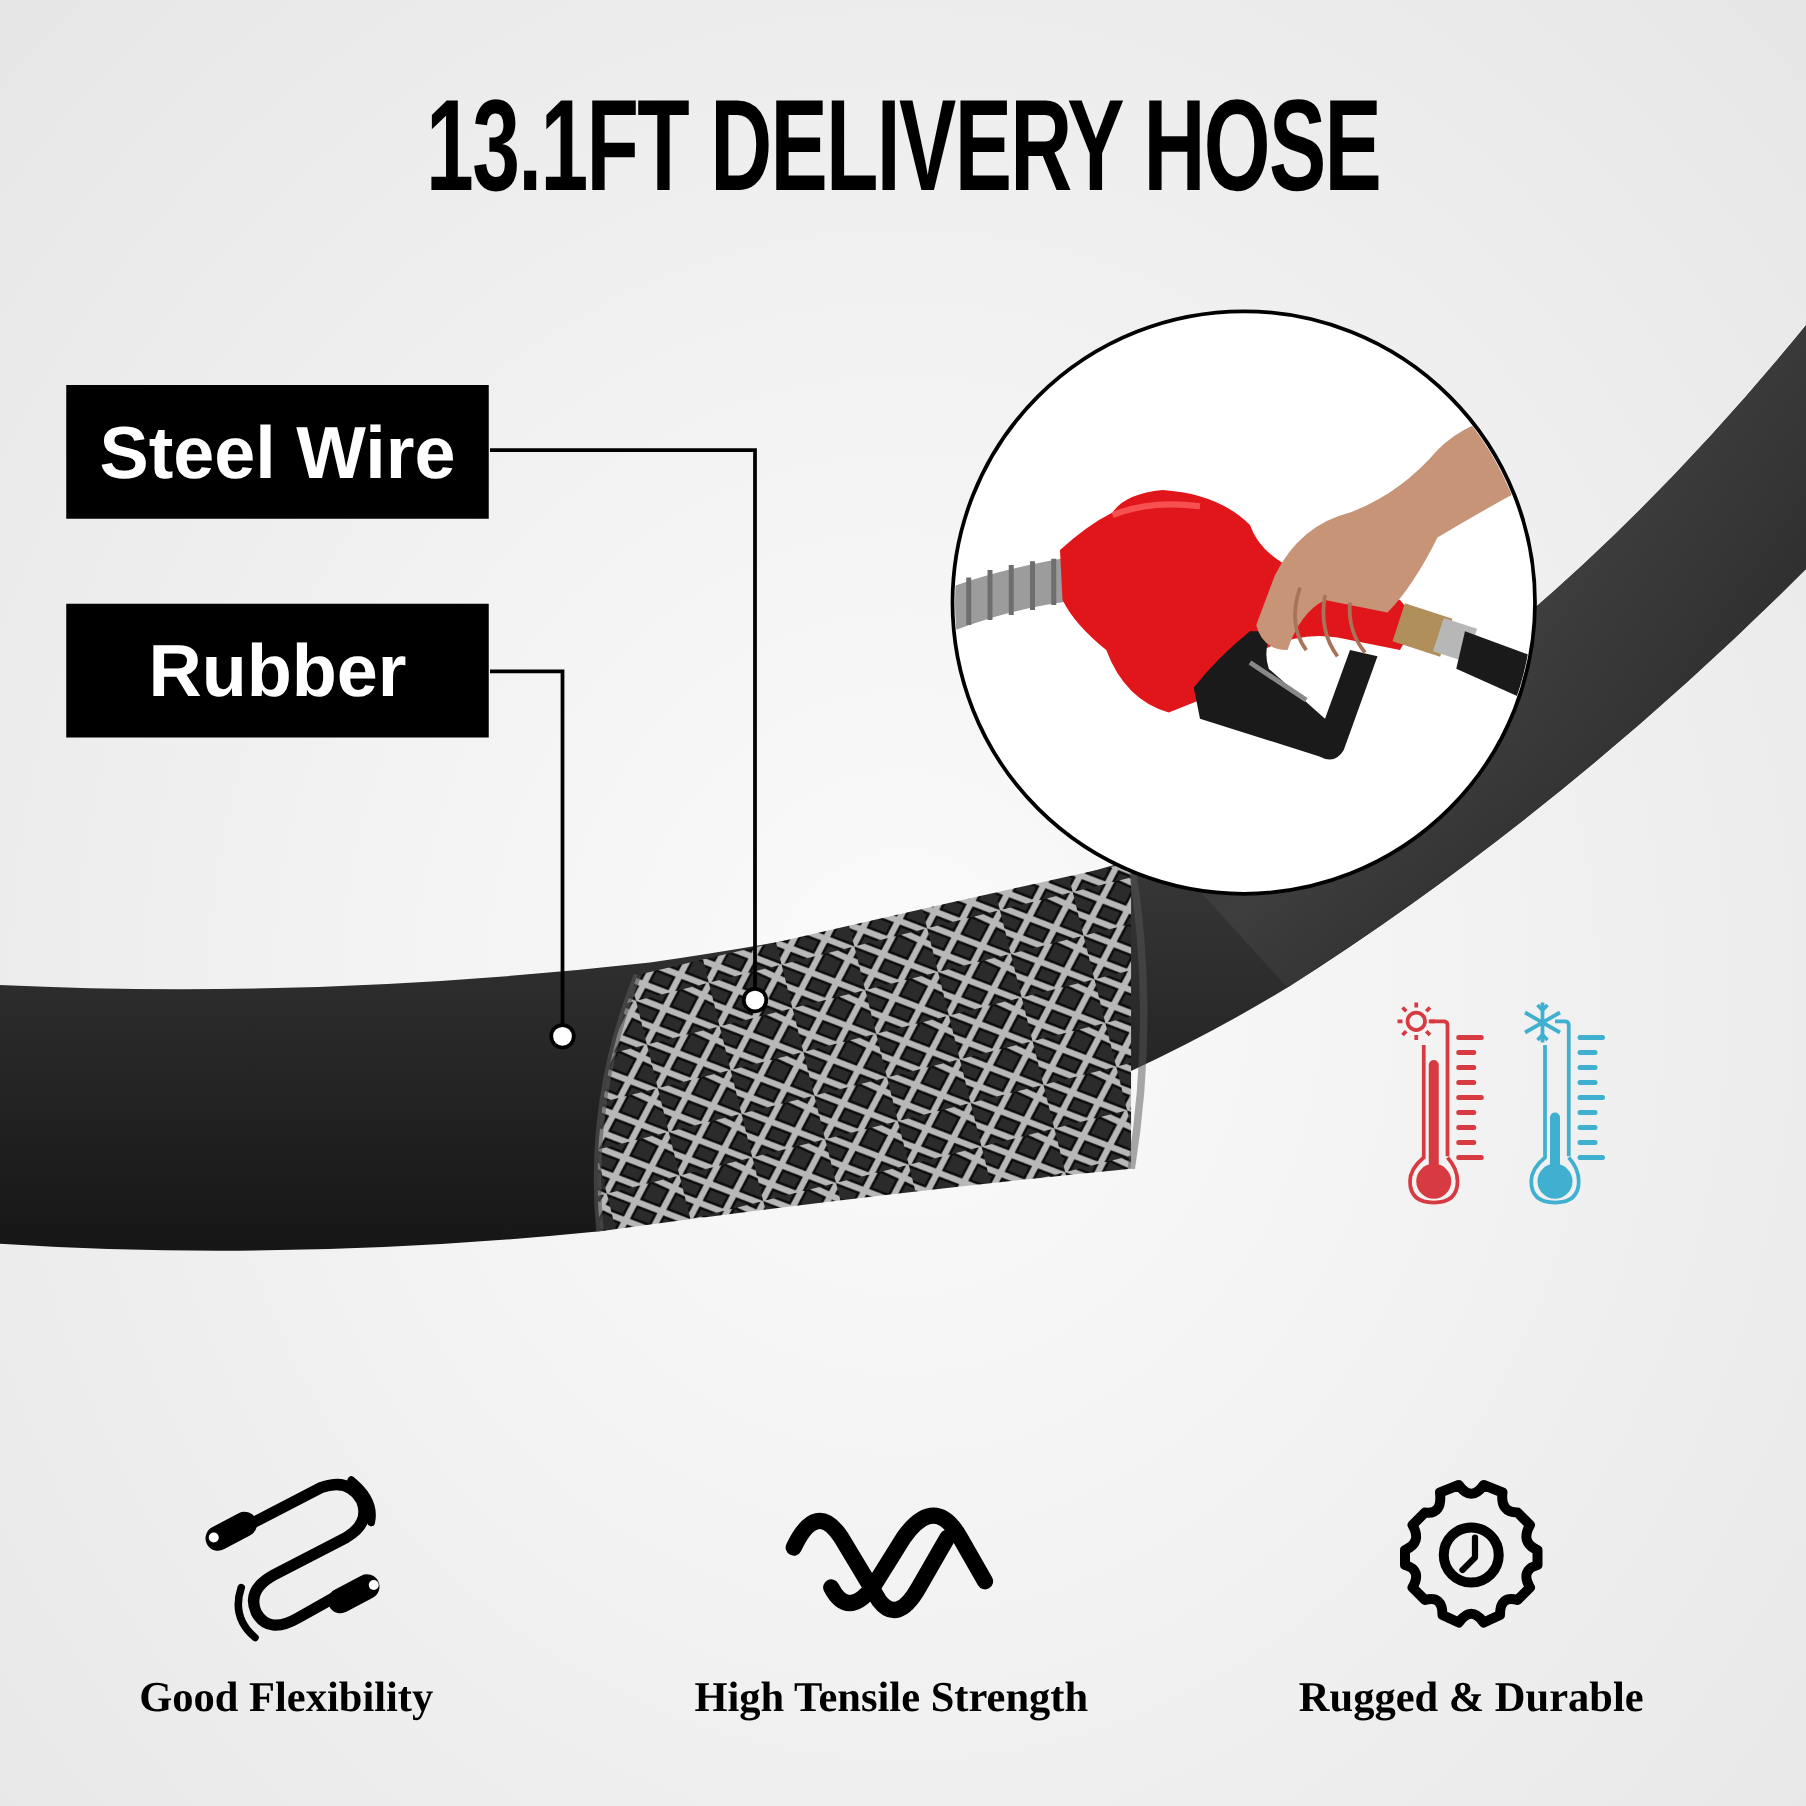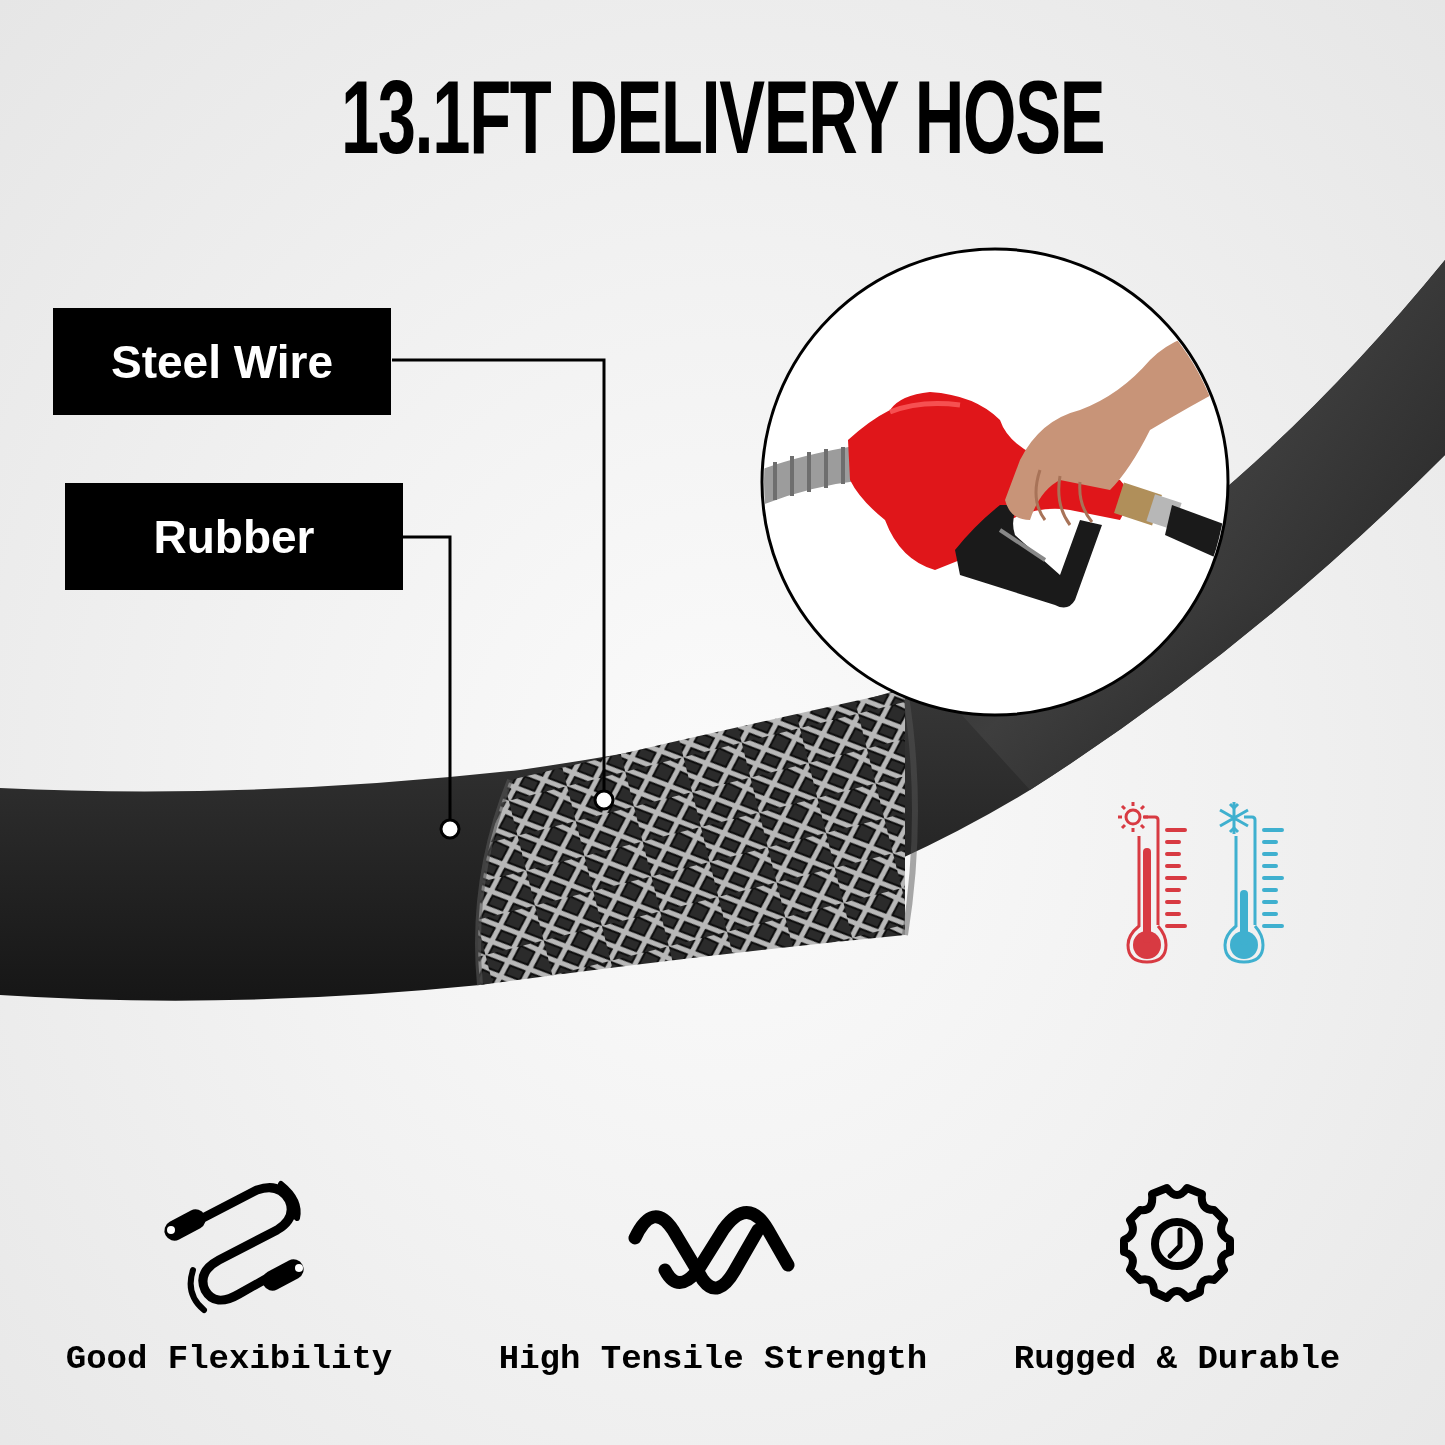--- a/index.html
+++ b/index.html
@@ -11,34 +11,34 @@
     .canvas { position: absolute; left: 0; top: 0; width: 1445px; height: 1445px; }
     .title {
       position: absolute; left: 0; top: 62px; width: 1445px; text-align: center;
       font-family: "Liberation Sans", sans-serif; font-weight: 700;
       font-size: 104px; letter-spacing: -2px; color: #000;
       transform: scaleX(0.66); transform-origin: 50% 50%;
       line-height: 110px;
     }
     .label-box {
       position: absolute; left: 53px; width: 338px; height: 107px;
-      background: #000; color: #fff; font-weight: 700; font-size: 46px;
+      background: #000; color: #fff; font-weight: 700; font-size: 59px;
       display: flex; align-items: center; justify-content: center;
       font-family: "Liberation Sans", sans-serif;
     }
     .features {
       position: absolute; left: 0; top: 1170px; width: 1445px; height: 240px;
     }
     .feature {
       position: absolute; top: 0; width: 440px; text-align: center;
     }
     .feature .icon { height: 150px; display: flex; justify-content: center; align-items: center; }
     .feature .label {
       margin-top: 20px; font-weight: 700; font-size: 34px; color: #000;
-      font-family: Liberation Mono, monospace;
+      font-family: Liberation Serif, serif;
     }
     .thermos { position: absolute; left: 1110px; top: 790px; width: 200px; height: 180px; }
     svg { display: block; }
   </style>
 </head>
 <body>
 
 <div class="canvas">
 
   <div class="title">13.1FT DELIVERY HOSE</div>
@@ -104,21 +104,21 @@
 
         <path d="M1020 460 Q 1040 420 1080 410 Q 1120 395 1150 360 Q 1180 330 1230 330 L 1240 380 Q 1200 400 1150 430 Q 1130 470 1110 490 L 1060 480 Q 1040 490 1030 520 Q 1010 520 1005 500 Z" fill="#c89478"></path>
         <path d="M1040 470 Q 1030 500 1045 520 M 1060 476 Q 1055 505 1070 525 M 1080 482 Q 1078 505 1092 522" stroke="#a87358" stroke-width="3" fill="none"></path>
       </g>
     </g>
   </svg>
 
   <div class="label-box" style="top:308px;">
     <span>Steel Wire</span>
   </div>
-  <div class="label-box" style="top:483px;margin-left:12px;">
+  <div class="label-box" style="top:483px;">
     <span>Rubber</span>
   </div>
 
   <div class="thermos">
     <svg width="200" height="180" viewBox="0 0 200 180">
 
       <g stroke="#d83a42" fill="none" stroke-width="3">
         <circle cx="23" cy="27" r="7"></circle>
         <path d="M23 12 V16 M23 38 V42 M8 27 H12 M34 27 H38 M12 16 L15 19 M31 35 L34 38 M12 38 L15 35 M31 19 L34 16"></path>
         <path d="M33 27 H45 Q48 27 48 30 V135"></path>

